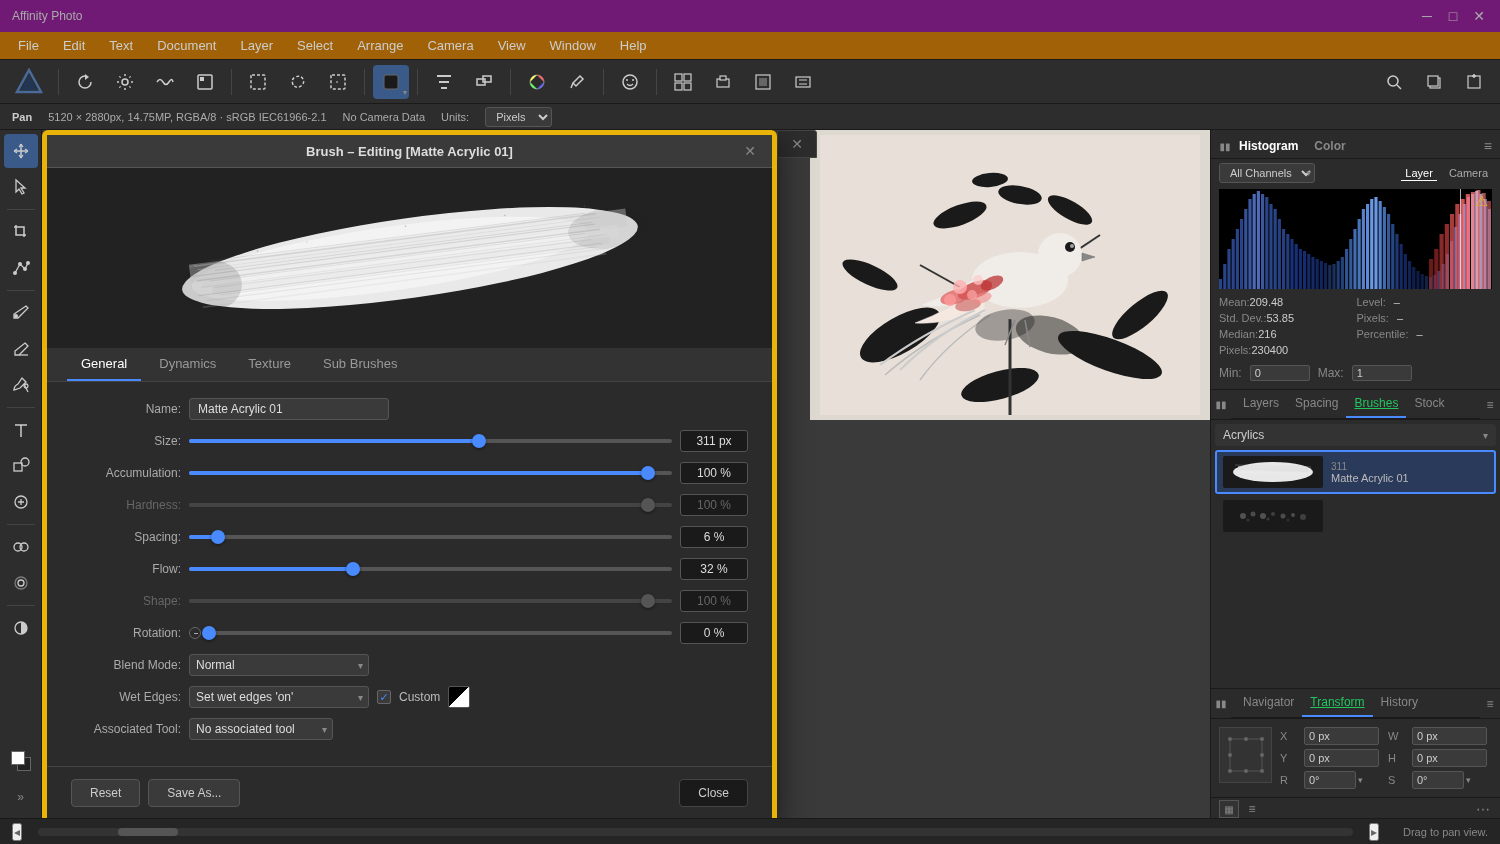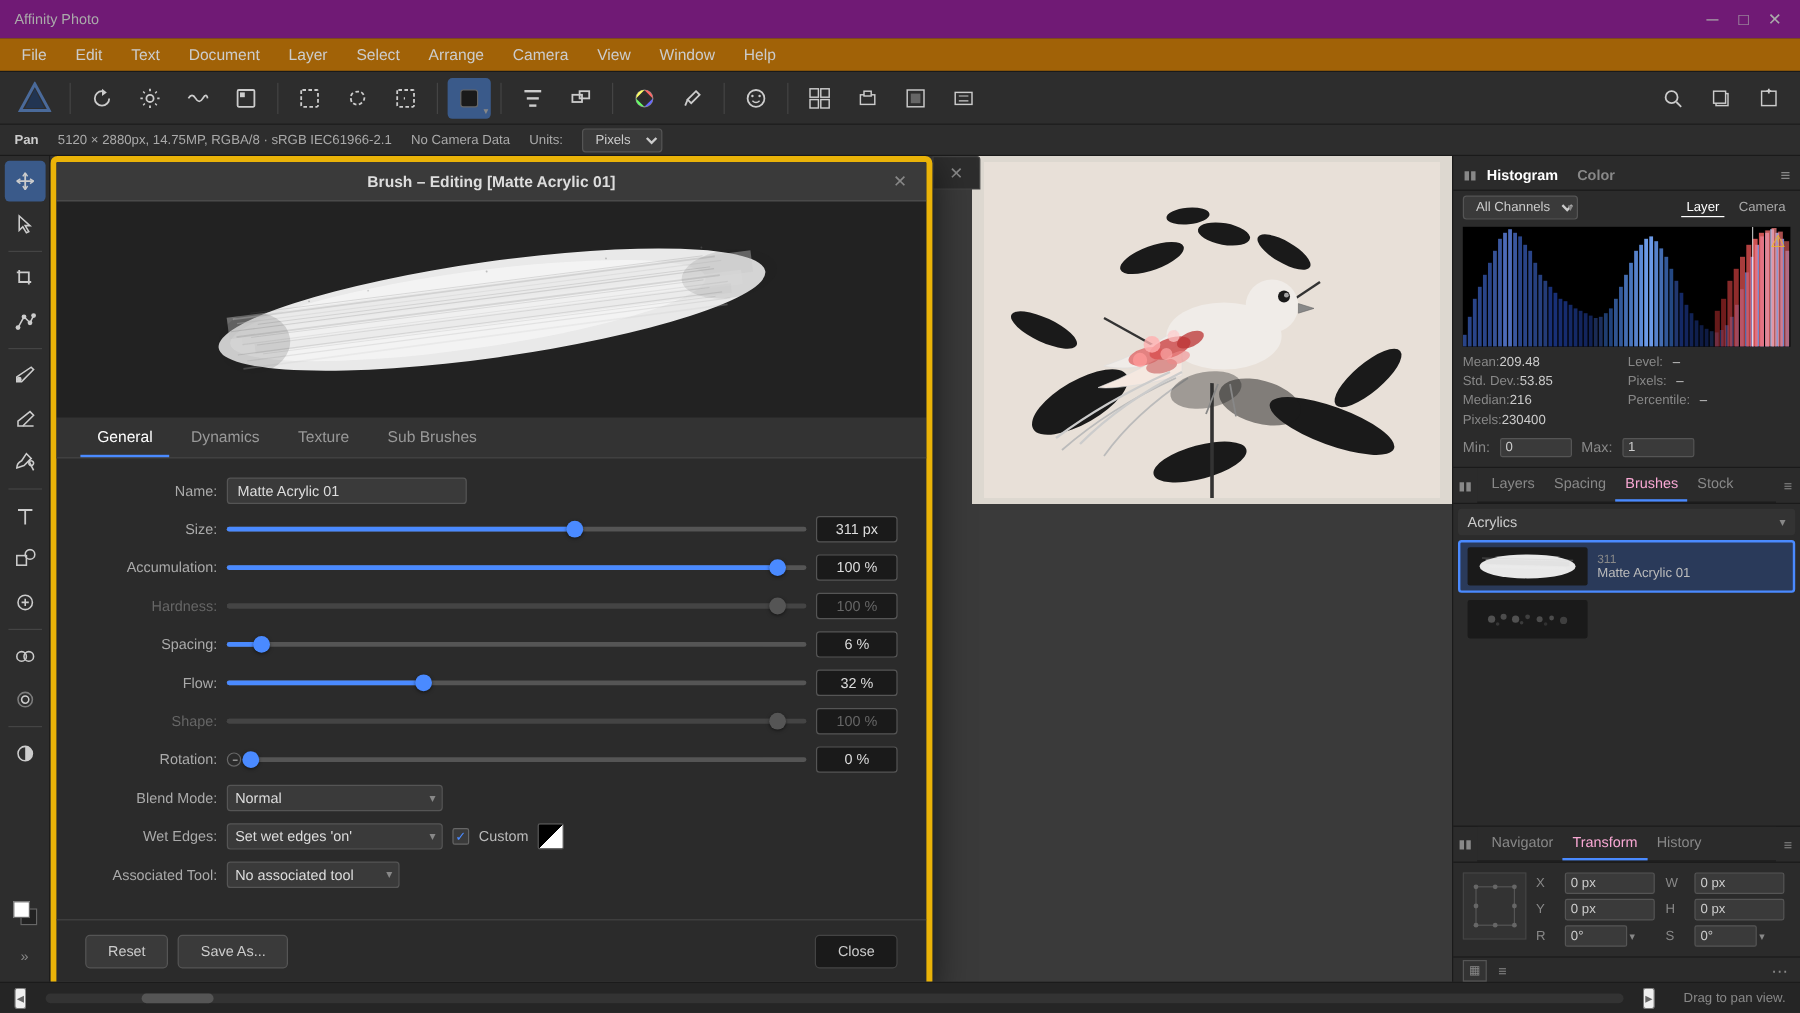--- a/index.html
+++ b/index.html
@@ -239,21 +239,21 @@
       border-bottom: 1px solid #1a1a1a;
       padding: 0 8px;
     }
     .section-tab {
       padding: 6px 8px;
       font-size: 12px;
       color: #888;
       cursor: pointer;
       border-bottom: 2px solid transparent;
     }
-    .section-tab.active { color: #f9a8d4; border-bottom-color: #4a8aff; }
+    .section-tab.active { color: #22c55e; border-bottom-color: #4a8aff; text-decoration: underline; }
 
     #brushes-content {
       flex: 1;
       overflow-y: auto;
       padding: 4px;
     }
     .brushes-header {
       display: flex;
       align-items: center;
       padding: 4px 8px;

